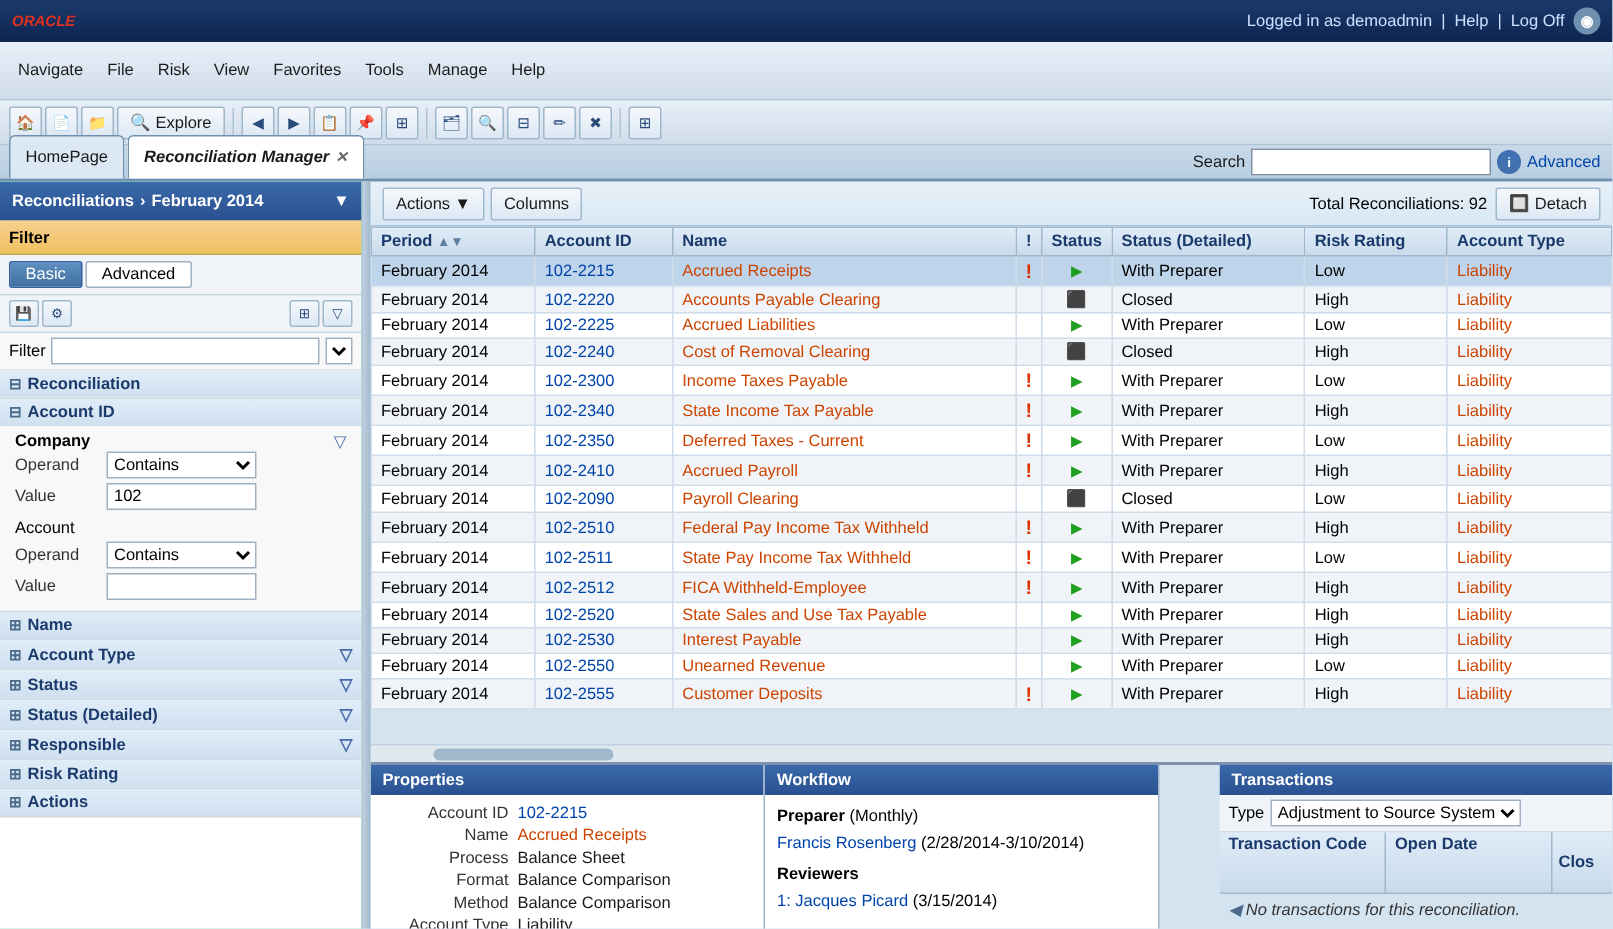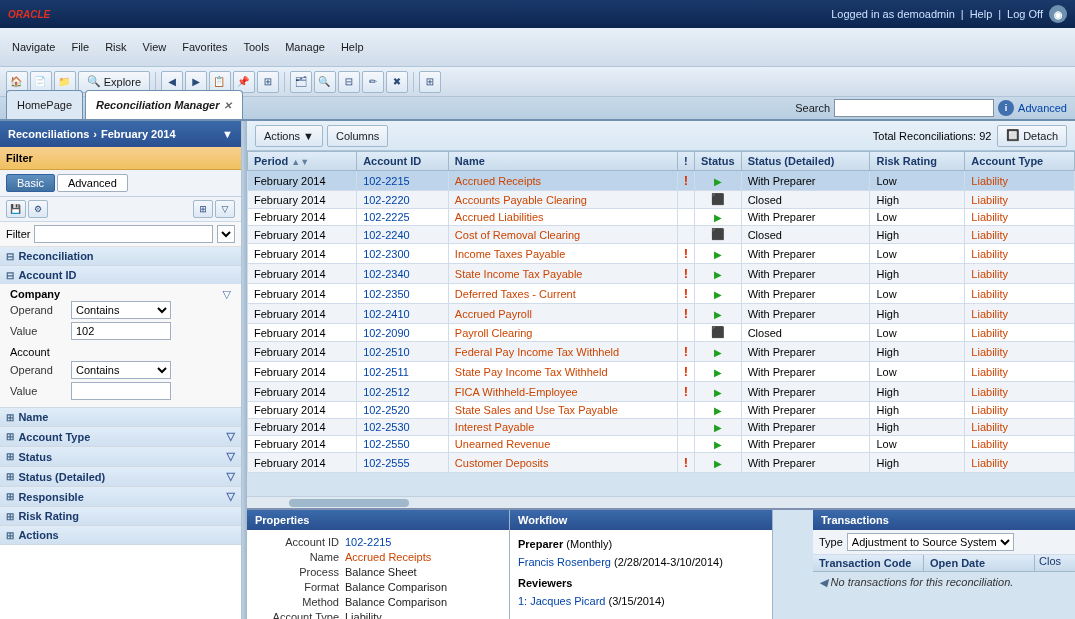--- a/index.html
+++ b/index.html
@@ -907,21 +907,21 @@
             <option>Adjustment to Source System</option>
           </select>
         </div>
         <div style="display:flex; background:linear-gradient(to bottom,#e0ecf8,#c8daea); border-bottom:1px solid #a0b8cc;">
           <div style="flex:1; padding:2px 6px; font-weight:bold; font-size:10px; color:#1a3a6b; border-right:1px solid #a0b8cc;">
             <span>Transaction Code</span>
           </div>
           <div style="flex:1; padding:2px 6px; font-weight:bold; font-size:10px; color:#1a3a6b; border-right:1px solid #a0b8cc;">
             <span>Open Date</span>
           </div>
-          <div style="width:40px; padding:0 4px; font-weight:normal; font-size:10px; color:#1a3a6b;">
+          <div style="width:40px; padding:14px 4px; font-weight:bold; font-size:10px; color:#1a3a6b;">
             <span>Clos</span>
           </div>
         </div>
         <div class="trans-body">
           <span class="arrow-right">◀ </span>
           <span>No transactions for this reconciliation.</span>
         </div>
       </div>
 
     </div>

